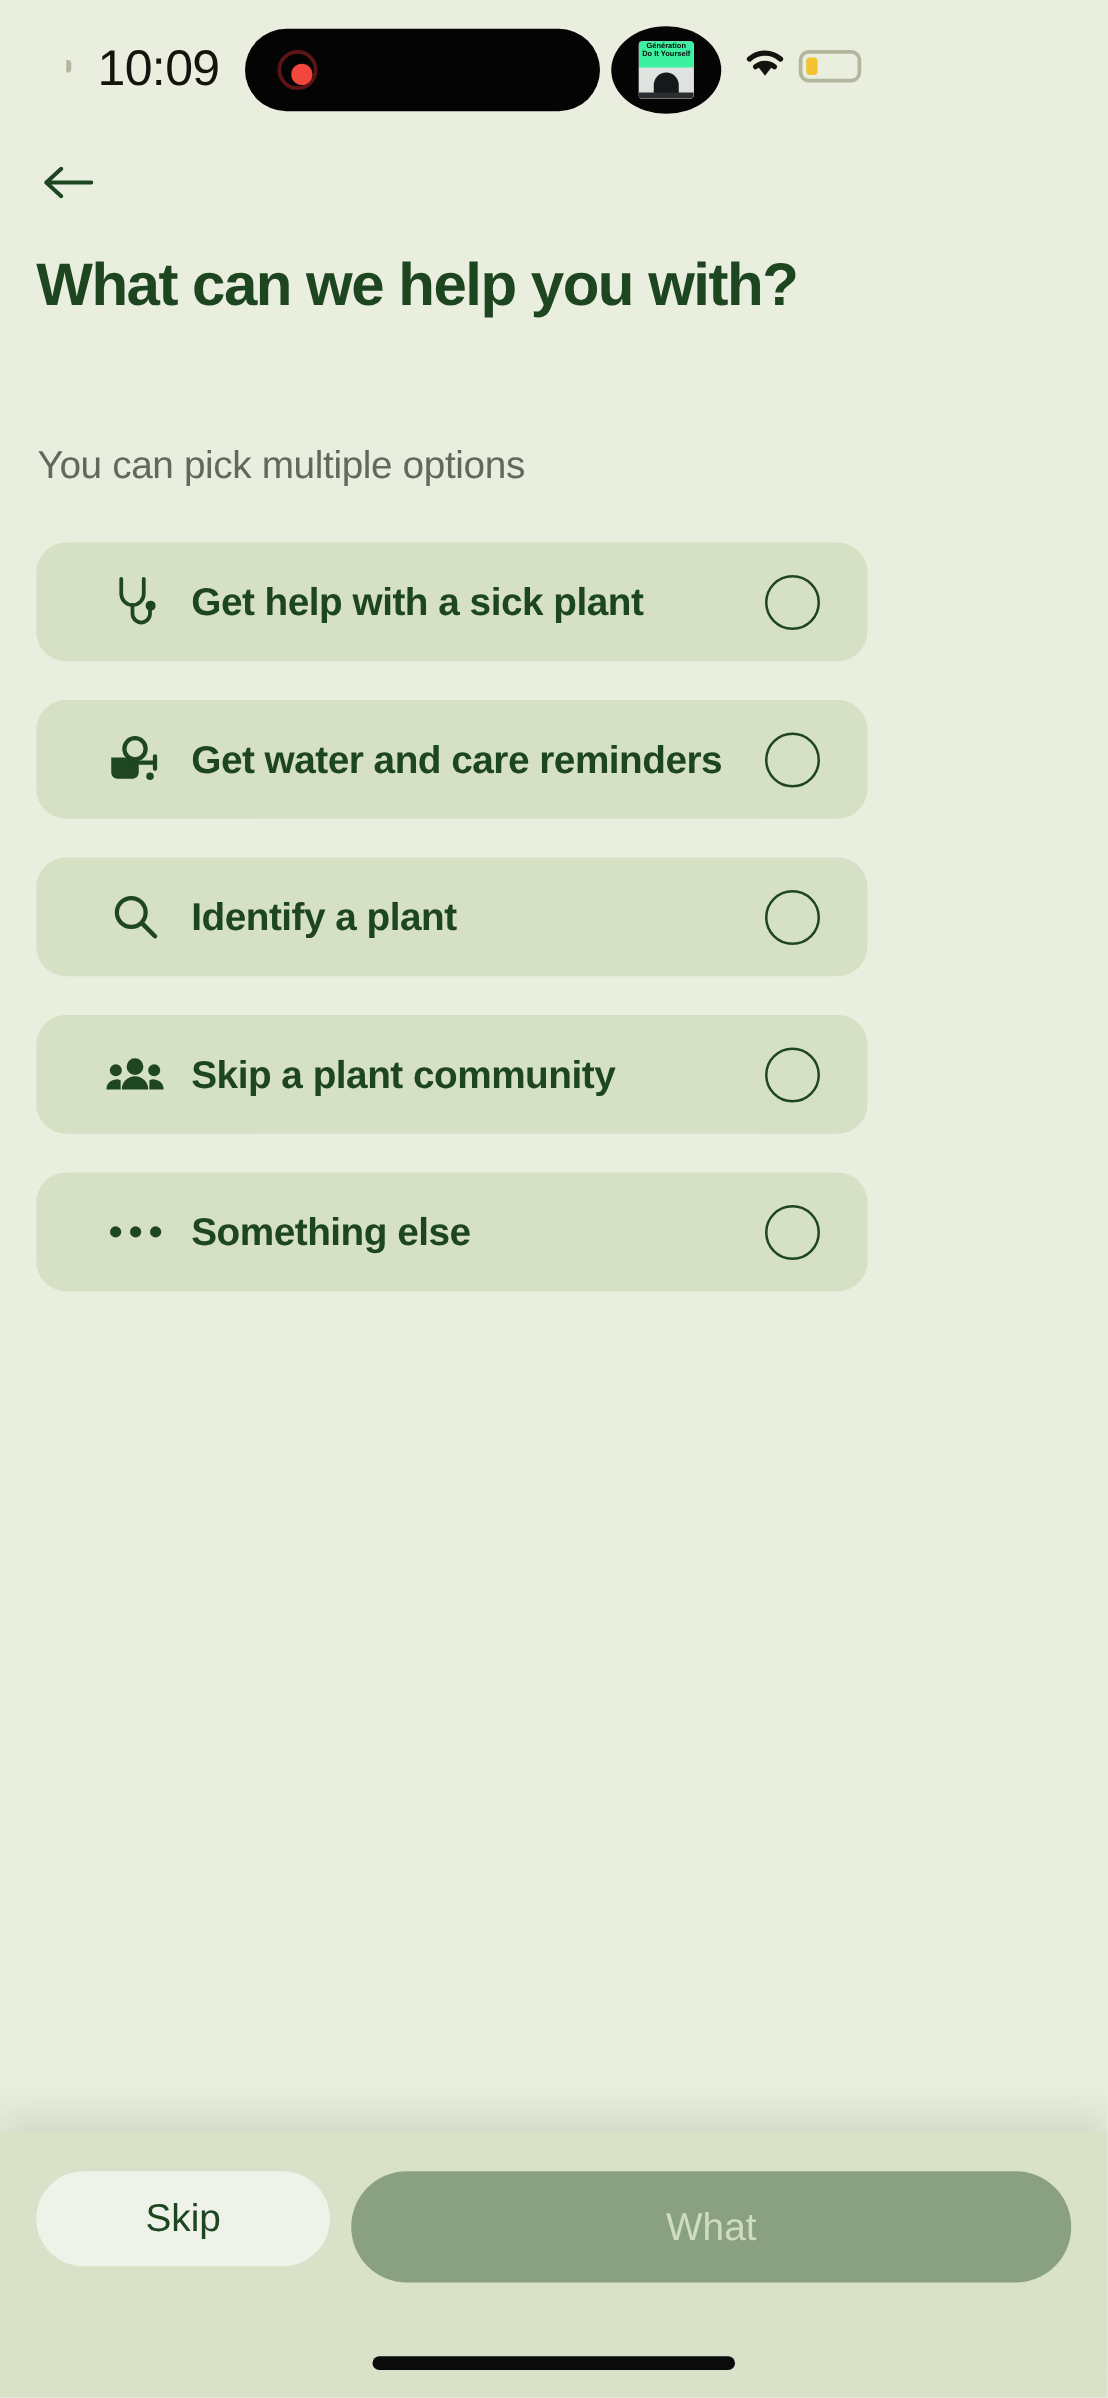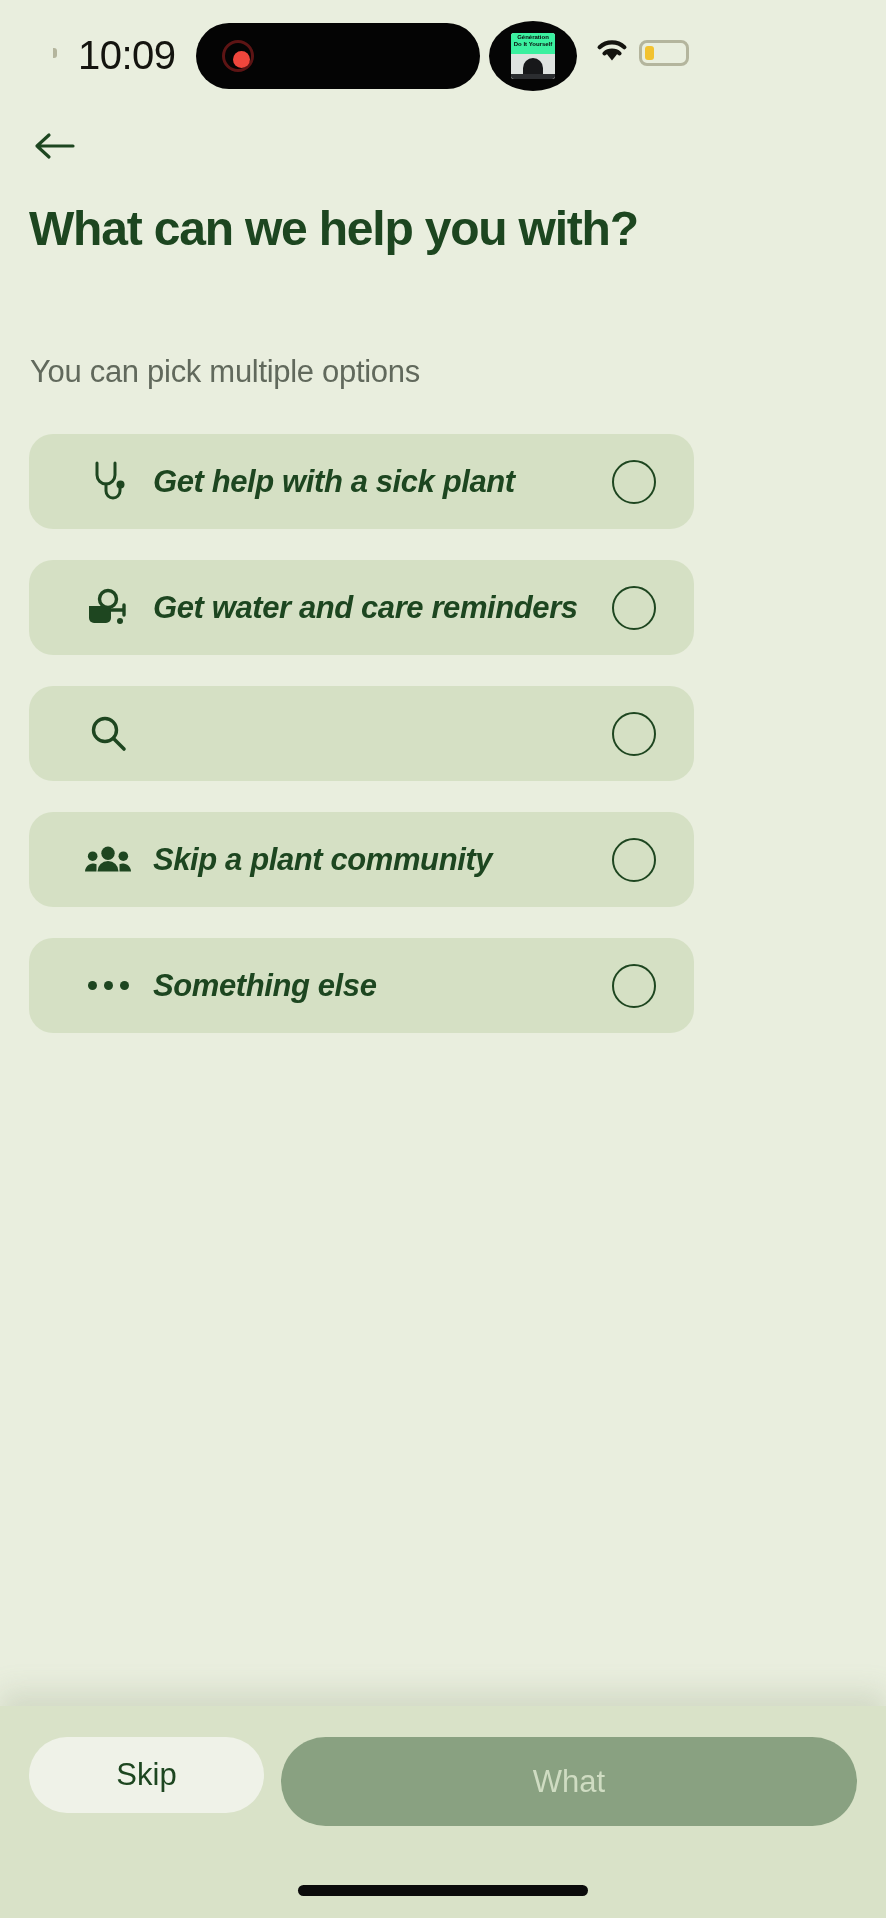--- a/index.html
+++ b/index.html
@@ -103,21 +103,20 @@
   .page-sub{
     position:absolute; left:30px; top:354px;
     font-size:31px; font-weight:400; color:#61695c;
     letter-spacing:-0.3px;
   }
 
   
   .options{
     position:absolute; left:29px; top:434px;
     width:829px;
-    font-style:italic;
   }
   .option-card{
     position:relative;
     width:665px; height:95px;
     background:#d5e0c4;
     border-radius:24px;
     margin-bottom:31px;
     display:flex; align-items:center;
     cursor:pointer;
   }
@@ -245,20 +244,21 @@
     <span class="opt-radio"></span>
   </div>
 
   <div class="option-card">
     <span class="opt-icon">
       <svg width="40" height="40" viewBox="0 0 40 40">
         <circle cx="17" cy="16" r="11.5" stroke="#1e4620" stroke-width="3.4" fill="none"></circle>
         <path d="M25.5 24.5 L36 35" stroke="#1e4620" stroke-width="3.6" stroke-linecap="round"></path>
       </svg>
     </span>
+    <span class="opt-label">Identify a plant</span>
     <span class="opt-radio"></span>
   </div>
 
 
   <div class="option-card">
     <span class="opt-icon">
       <svg width="48" height="32" viewBox="0 0 48 32">
         <circle cx="24" cy="9" r="7" fill="#1e4620"></circle>
         <path d="M13 28 a11 11 0 0 1 22 0 Z" fill="#1e4620"></path>
         <circle cx="8" cy="12" r="5" fill="#1e4620"></circle>

